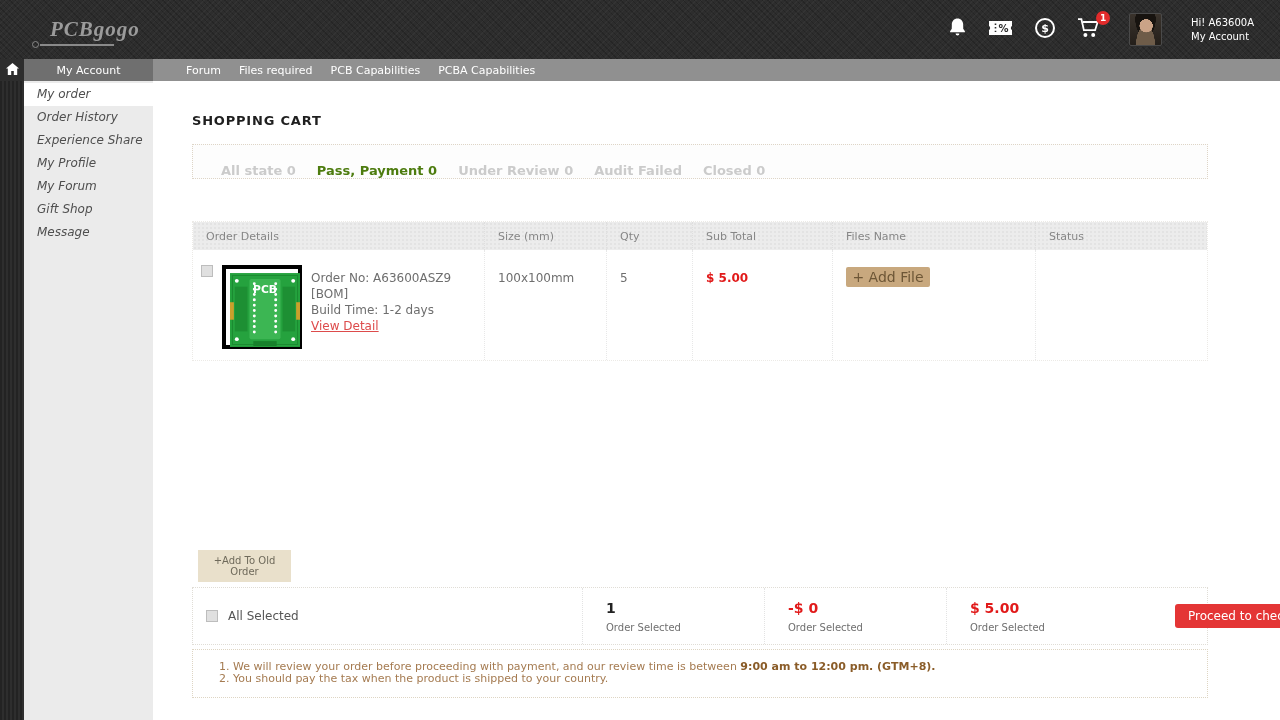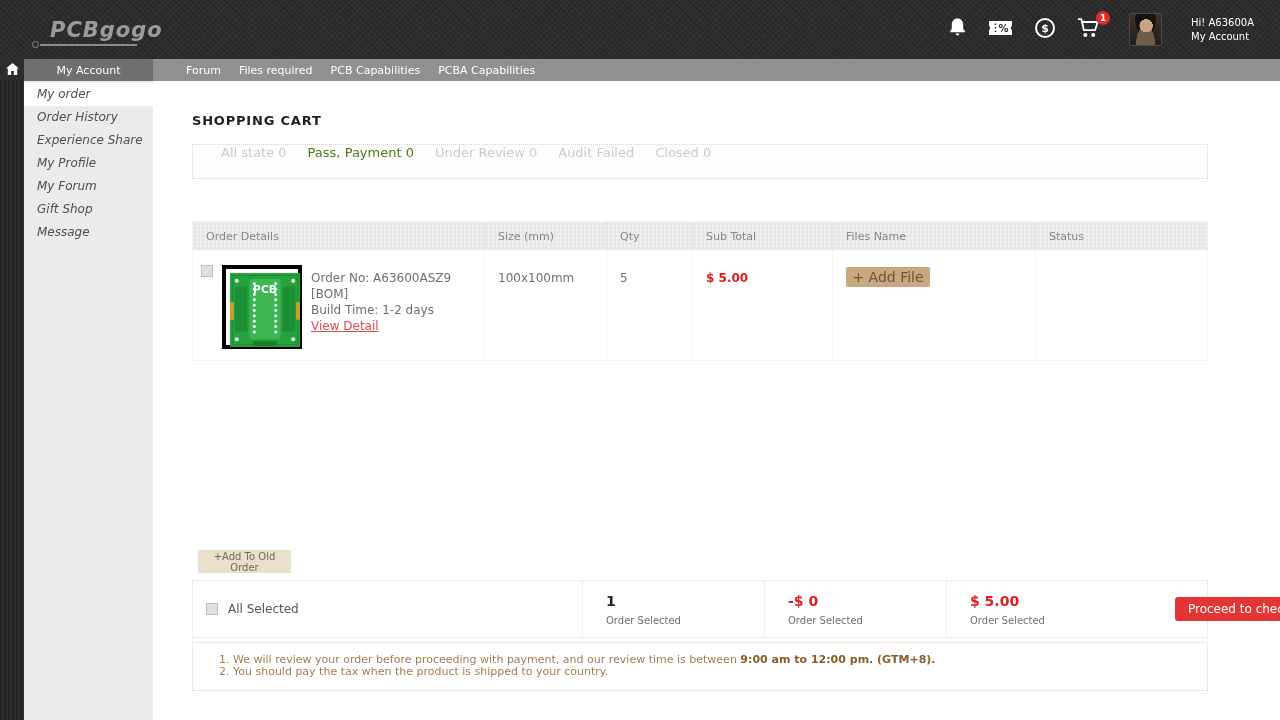--- a/index.html
+++ b/index.html
@@ -6,21 +6,21 @@
   html,body { width:1280px; height:720px; overflow:hidden; background:#fff;
     font-family:"DejaVu Sans","Liberation Sans",sans-serif; }
 
   
   .topbar { position:absolute; top:0; left:0; width:1280px; height:59px;
     background-color:#2d2d2d;
     background-image:repeating-linear-gradient(135deg, rgba(255,255,255,.03) 0 1px, transparent 1px 4px),
                      repeating-linear-gradient(45deg, rgba(0,0,0,.18) 0 1px, transparent 1px 4px);
     display:flex; align-items:center; }
   .logo { margin-left:50px; font-style:italic; font-weight:bold; font-size:21px;
-    color:#9b9b9b; letter-spacing:1px; position:relative; }
+    color:#9b9b9b; letter-spacing:1px; position:relative;font-family:Liberation Serif, serif; }
   .logo::after { content:""; position:absolute; left:-10px; right:26px; bottom:-4px;
     height:2px; background:#8a8a8a; }
   .logo::before { content:""; position:absolute; left:-18px; bottom:-6px; width:5px; height:5px;
     border:1px solid #8a8a8a; border-radius:50%; }
   .top-icons { margin-left:auto; margin-right:26px; display:flex; align-items:center; gap:21px; }
   .icon-btn { position:relative; display:flex; align-items:center; justify-content:center; }
   .cart-badge { position:absolute; top:-6px; right:-8px; min-width:14px; height:14px;
     background:#e22b2b; border-radius:50%; color:#fff; font-size:9px; font-weight:bold;
     display:flex; align-items:center; justify-content:center; }
   .avatar { width:33px; height:33px; border-radius:2px; border:1px solid #4a4a4a;
@@ -47,21 +47,21 @@
     background:#ebebeb; font-size:12px; color:#4f4f4f; padding-top:2px;font-style:italic; }
   .side-item { height:23px; line-height:23px; padding-left:13px; cursor:pointer; }
   .side-item.active { background:#fff; }
 
   
   .main { position:absolute; top:81px; left:153px; width:1127px; height:639px; background:#fff; }
   .content { margin-left:39px; width:1016px; }
   .page-title { margin-top:32px; font-size:13px; font-weight:bold; letter-spacing:.8px; color:#1f1f1f; }
 
   .tabs { margin-top:16px; height:35px; border:1px dotted #ded5c7; background:#fdfdfd;
-    display:flex; align-items:flex-start; padding-left:28px; gap:21px; font-size:13px; color:#cbcbcb; }
+    display:flex; align-items:flex-end; padding-left:28px; gap:21px; font-size:13px; color:#cbcbcb;font-weight:bold; }
   .tab { cursor:pointer; }
   .tab.active { color:#4d7c0f; }
 
   .cart-table { margin-top:42px; border:1px dotted #eceae6; }
   .thead { display:grid; grid-template-columns:291px 122px 86px 140px 203px 172px;
     height:28px; background-color:#ececec;
     background-image:radial-gradient(#e3e3e3 .8px, transparent .8px); background-size:4px 4px;
     align-items:center; font-size:11px; color:#868686; }
   .th { padding-left:13px; height:100%; display:flex; align-items:center; }
   .th + .th { border-left:1px dotted #dedede; }
@@ -75,21 +75,21 @@
   .thumb { width:80px; height:84px; background:#fff; border:4px solid #000000;
     padding:4px; flex:0 0 auto; }
   .order-lines { line-height:16px; padding-top:5px; }
   .view-detail { color:#dd4b4b; text-decoration:underline; cursor:pointer; }
   .subtotal { color:#e11a1a; font-weight:bold; }
   .add-file-btn { margin-top:-4px; width:84px; height:20px; background:#c8a87e; color:#6d5636;
     font-size:14px; border:none; border-radius:2px; cursor:pointer;
     font-family:inherit; }
 
   .footer-block { margin-top:189px; }
-  .add-old-btn { margin-left:6px; width:93px; height:23px; background:#e9e0cb; color:#6f6a5b;
+  .add-old-btn { margin-left:6px; width:93px; height:32px; background:#e9e0cb; color:#6f6a5b;
     font-size:10px; border:none; cursor:pointer; font-family:inherit; }
   .summary { margin-top:5px; height:58px; border:1px dotted #e0ddd6; display:flex; align-items:stretch;gap:34px; }
   .sum-left { flex:0 0 355px; display:flex; align-items:center; gap:10px; padding-left:13px;
     font-size:12px; color:#555; }
   .sum-cell { flex:0 0 148px; border-left:1px dotted #e3e3e3; padding:12px 0 0 23px; }
   .sum-cell.wide { flex:0 0 195px; }
   .sum-val { font-size:14px; font-weight:bold; color:#222; }
   .sum-val.red { color:#e11a1a; }
   .sum-label { font-size:10px; color:#6f6f6f; margin-top:6px; }
   .sum-btn-area { flex:1; display:flex; align-items:center; justify-content:flex-end; padding-right:20px; }

